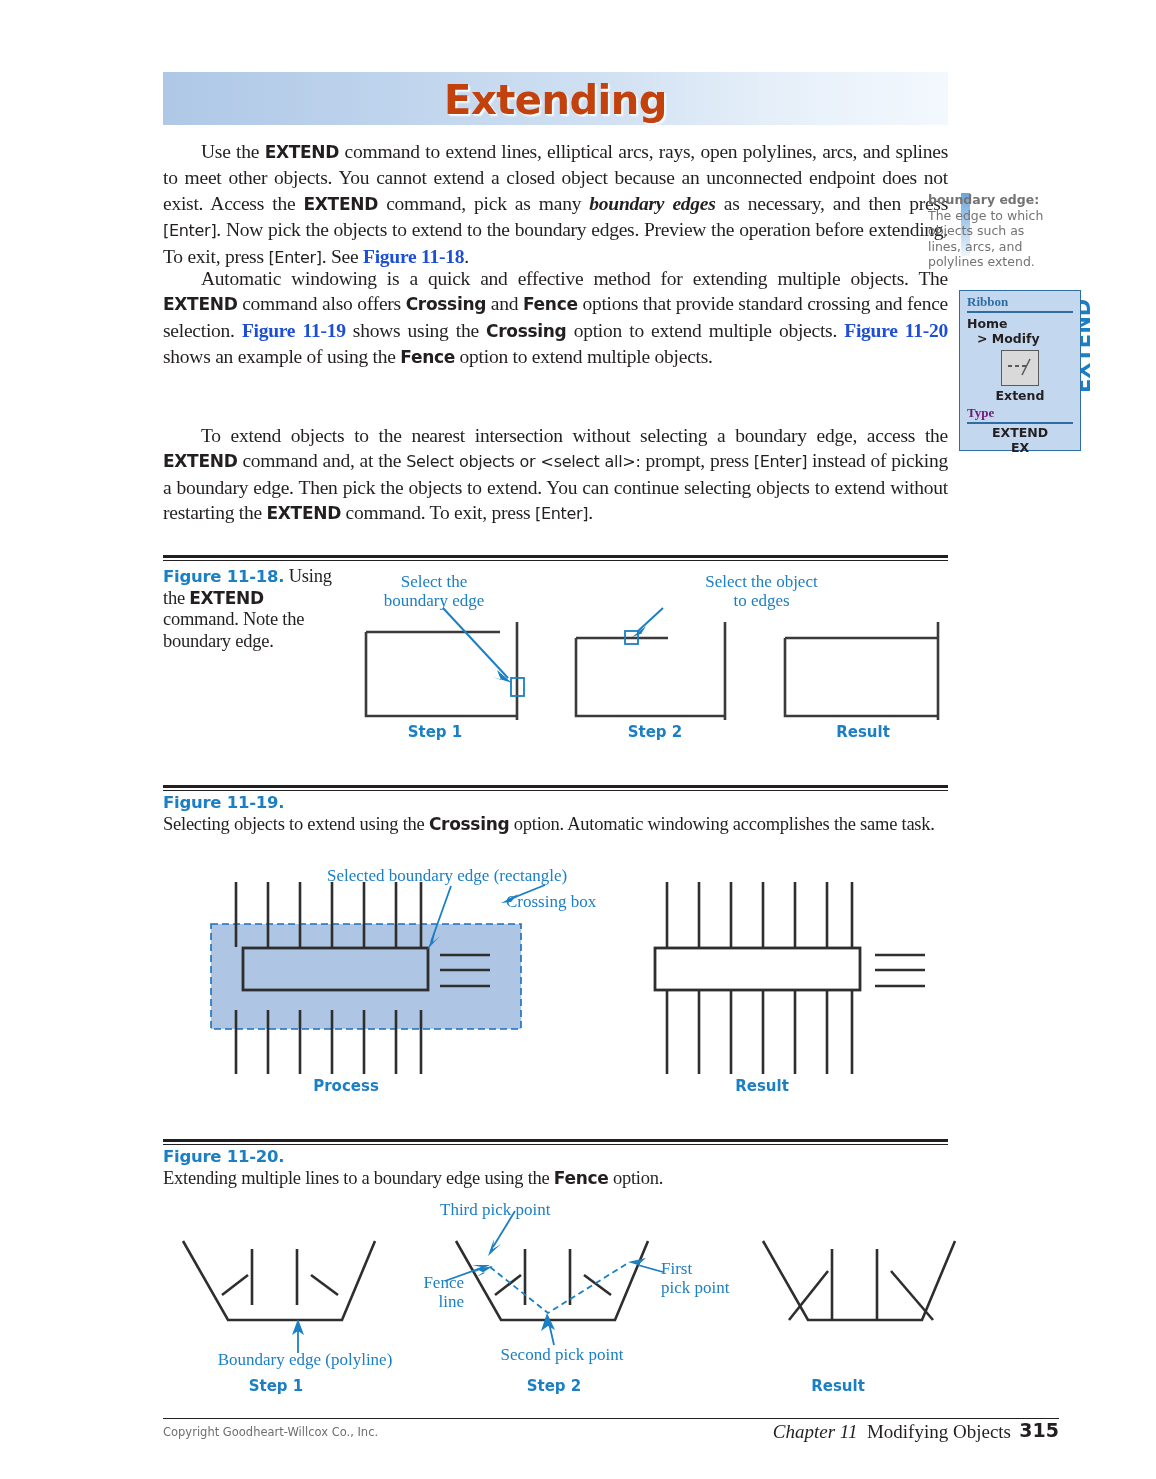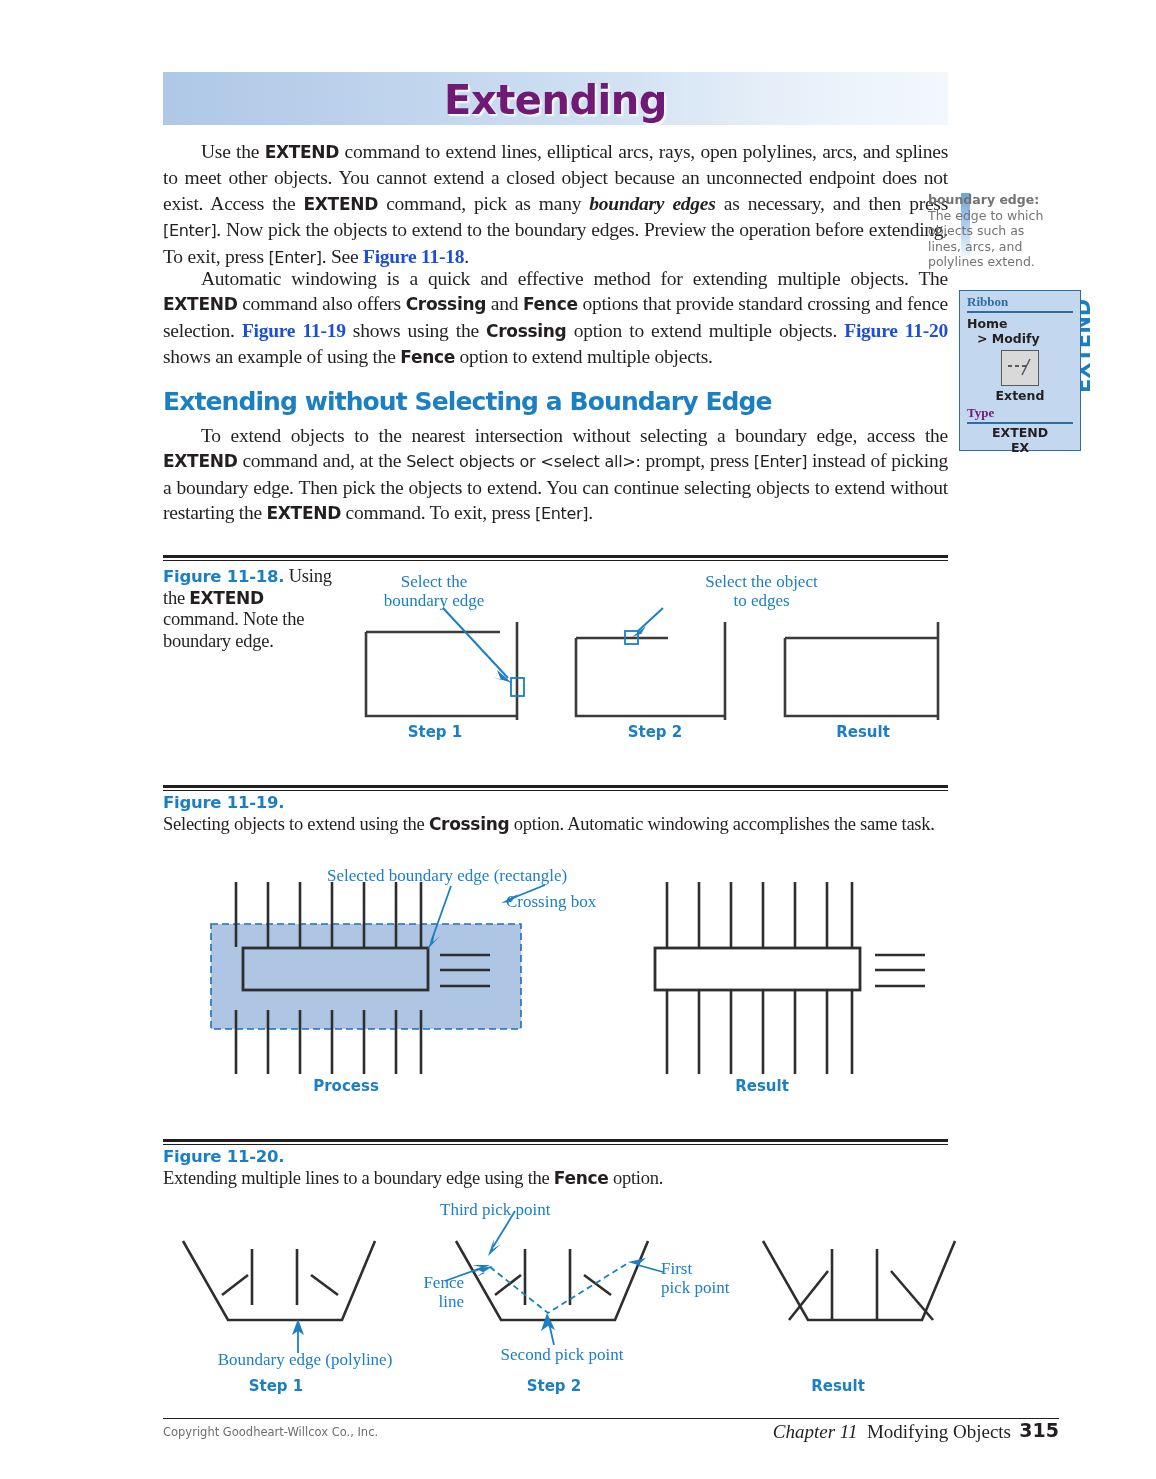--- a/index.html
+++ b/index.html
@@ -16,21 +16,21 @@
   
   .banner{
     position:absolute; left:163px; top:72px; width:785px; height:53px;
     background:linear-gradient(to right,#aec8e6 0%, #bed3ec 28%, #cfe0f2 55%, #e6eff9 78%, #f3f8fd 100%);
   }
   .banner-title{
     position:absolute; left:163px; top:73px; width:785px; height:53px;
     display:flex; align-items:center; justify-content:center;
     font-family:"DejaVu Sans", sans-serif;
     font-weight:bold; font-size:40px; letter-spacing:-0.5px;
-    color:#701a75;
+    color:#c2410c;
     text-shadow:1px 1px 0 #ffffff, 2px 2px 2px rgba(255,255,255,.9);
   }
 
   
   .col{position:absolute; left:163px; width:785px;}
   p.body{
     margin:0;
     font-size:19.5px;
     line-height:25.4px;
     text-align:justify;
@@ -187,23 +187,20 @@
     </div>
     <div class="iconlabel">Extend</div>
     <div class="type">Type</div>
     <div class="rule"></div>
     <div class="typeval">
       <div>EXTEND</div>
       <div>EX</div>
     </div>
   </div>
 
-  <div class="col" style="top:387px;">
-    <h2 class="subhead">Extending without Selecting a Boundary Edge</h2>
-  </div>
   <div class="col" style="top:423px;">
     <p class="body indent">To extend objects to the nearest intersection without selecting a boundary edge, access the <span class="b">EXTEND</span> command and, at the <span class="sans">Select objects or &lt;select all&gt;:</span> prompt, press <span class="sans">[Enter]</span> instead of picking a boundary edge. Then pick the objects to extend. You can continue selecting objects to extend without restarting the <span class="b">EXTEND</span> command. To exit, press <span class="sans">[Enter]</span>.</p>
   </div>
 
   <div class="figrule" style="top:555px;"></div>
   <div class="figcap" style="left:163px; top:566px; width:180px;">
     <span class="num">Figure 11-18.</span>
     <span>Using the <span class="b">EXTEND</span> command. Note the boundary edge.</span>
   </div>
 

